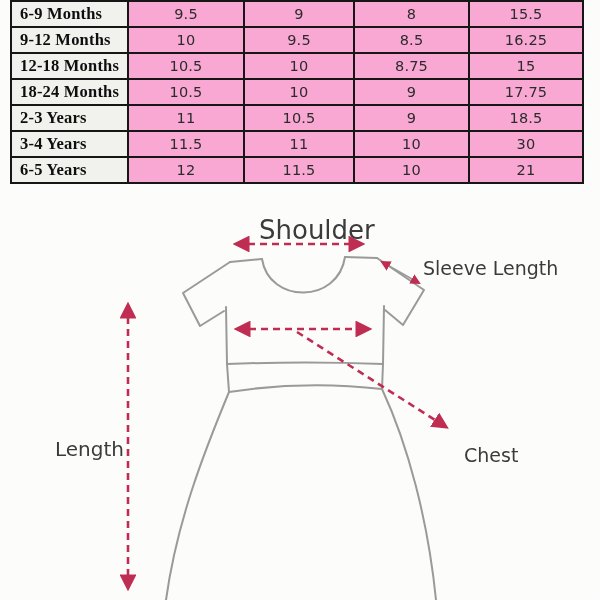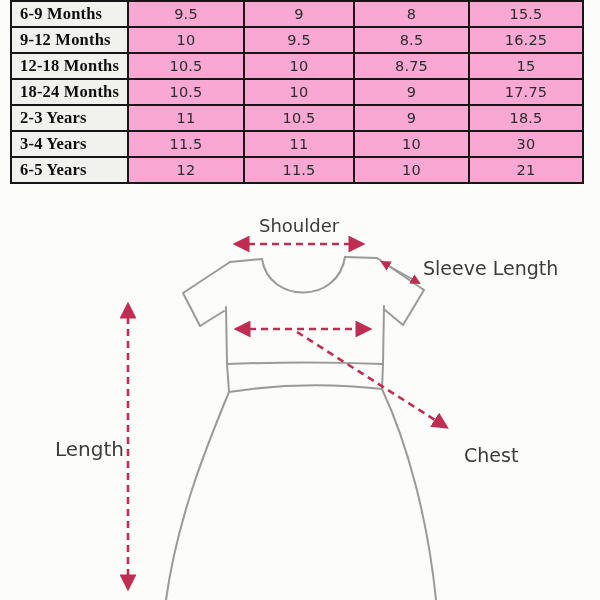--- a/index.html
+++ b/index.html
@@ -40,21 +40,21 @@
   .outline{fill:none;stroke:var(--outline,#9a9a9a);stroke-width:2;stroke-linecap:round;stroke-linejoin:round;}
   .arrow-dash{fill:none;stroke:var(--arrow,#bf2d52);stroke-width:2.6;stroke-dasharray:7 5;stroke-linecap:butt;}
   .arrow-solid-gray{fill:none;stroke:var(--outline,#9a9a9a);stroke-width:1.6;}
   .arrowhead{fill:var(--arrow,#bf2d52);}
 
   .diagram-label{
     position:absolute;
     color:var(--label-text,#3b3b3b);
     white-space:nowrap;
   }
-  .lbl-shoulder{left:259px;top:215px;font-size:18px;}
+  .lbl-shoulder{left:259px;top:215px;font-size:26px;}
   .lbl-sleeve{left:423px;top:257px;font-size:19px;}
   .lbl-length{left:55px;top:437px;font-size:20px;}
   .lbl-chest{left:464px;top:444px;font-size:19px;}
 </style>
 </head>
 <body>
 
 <div class="stage">
 
   <table class="size-chart">

